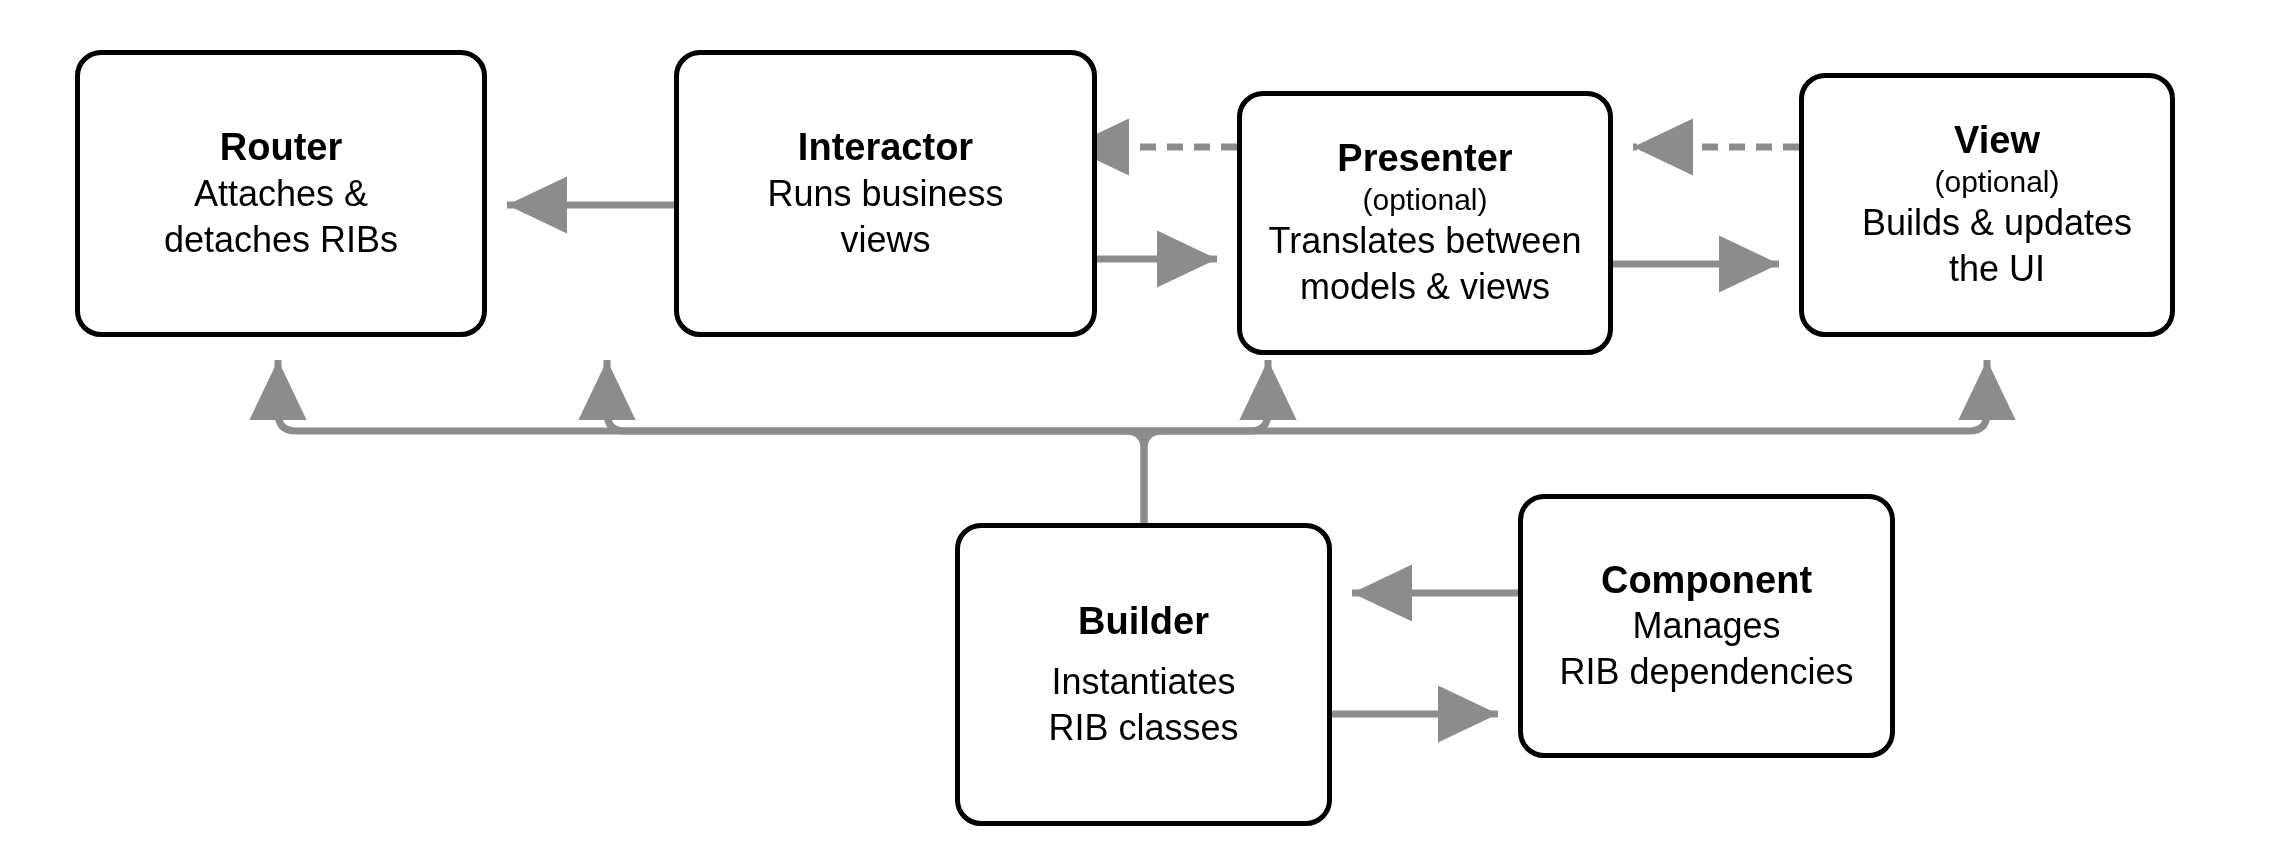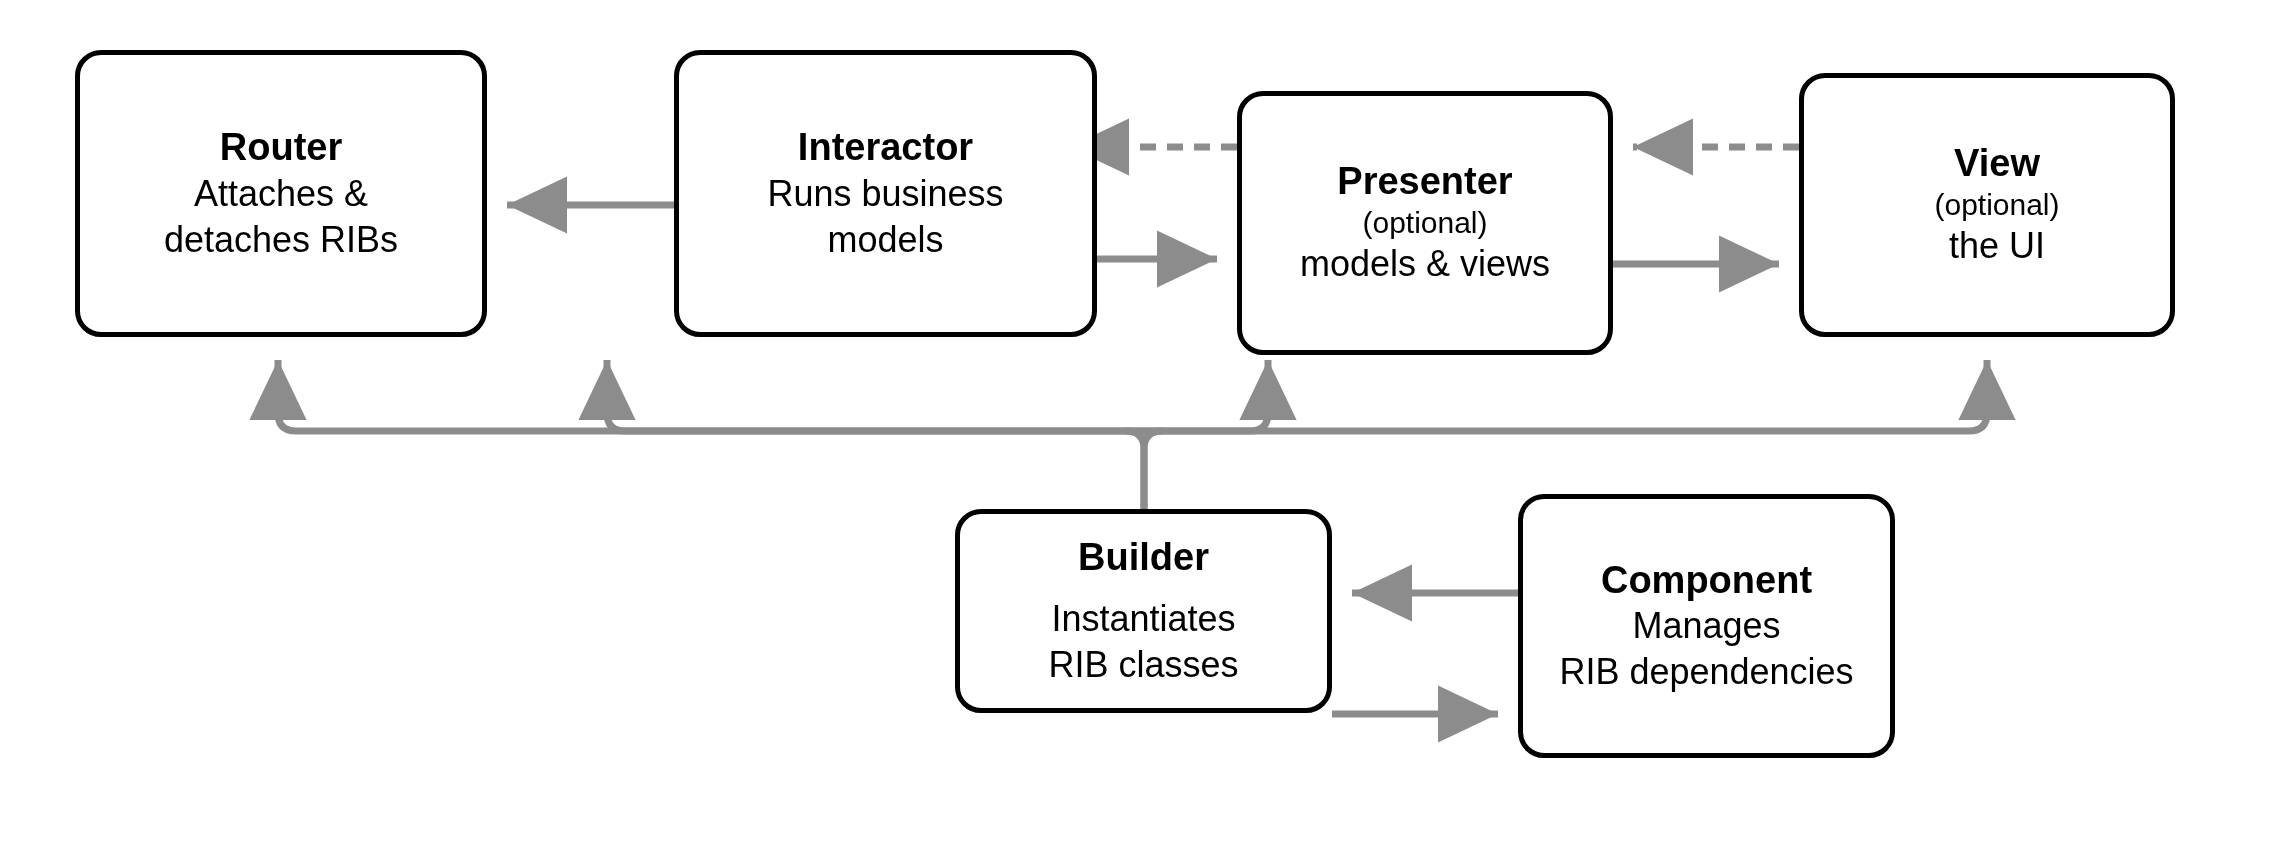--- a/index.html
+++ b/index.html
@@ -105,41 +105,43 @@
     <div class="node-desc">
       <span class="dl">Attaches &amp;</span>
       <span class="dl">detaches RIBs</span>
     </div>
   </div>
 
   <div class="node" style="left:674px; top:50px; width:423px; height:287px;">
     <div class="node-title">Interactor</div>
     <div class="node-desc">
       <span class="dl">Runs business</span>
-      <span class="dl">models</span>
+      <span class="dl">views</span>
     </div>
   </div>
 
   <div class="node" style="left:1237px; top:91px; width:376px; height:264px;">
     <div class="node-title">Presenter</div>
     <div class="node-optional">(optional)</div>
     <div class="node-desc overflow-desc">
+      <span class="dl">Translates between</span>
       <span class="dl">models &amp; views</span>
     </div>
   </div>
 
   <div class="node" style="left:1799px; top:73px; width:376px; height:264px;padding-left:20px;">
     <div class="node-title">View</div>
     <div class="node-optional">(optional)</div>
     <div class="node-desc">
+      <span class="dl">Builds &amp; updates</span>
       <span class="dl">the UI</span>
     </div>
   </div>
 
-  <div class="node" style="left:955px; top:509px; width:377px; height:204px;gap:15px;">
+  <div class="node" style="left:955px; top:523px; width:377px; height:303px;gap:15px;">
     <div class="node-title">Builder</div>
     <div class="node-desc">
       <span class="dl">Instantiates</span>
       <span class="dl">RIB classes</span>
     </div>
   </div>
 
   <div class="node" style="left:1518px; top:494px; width:377px; height:264px;">
     <div class="node-title">Component</div>
     <div class="node-desc overflow-desc">

